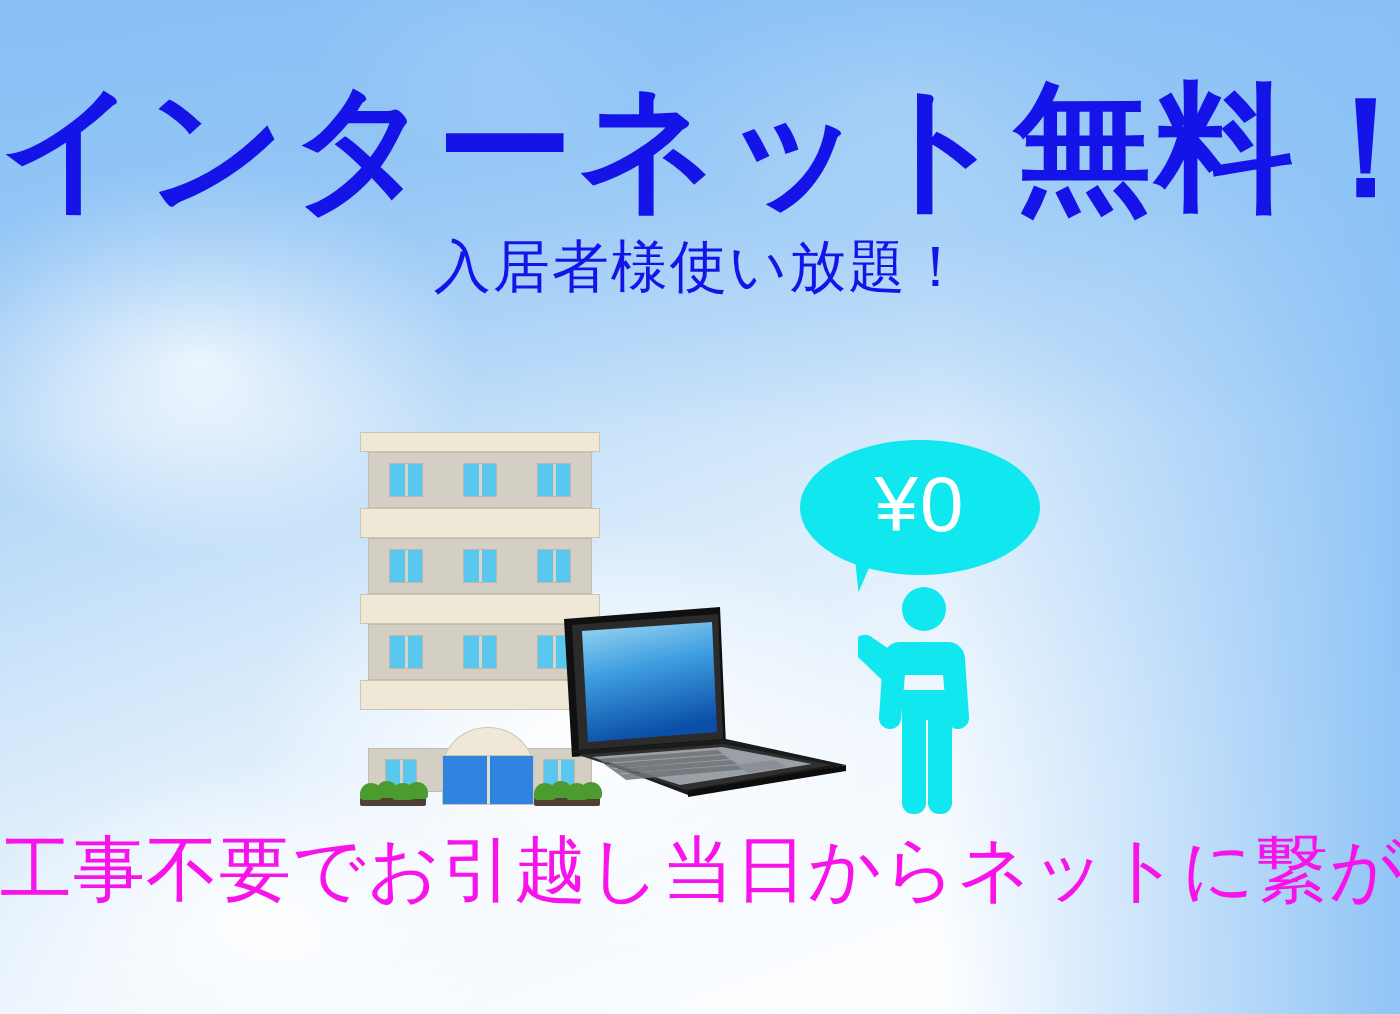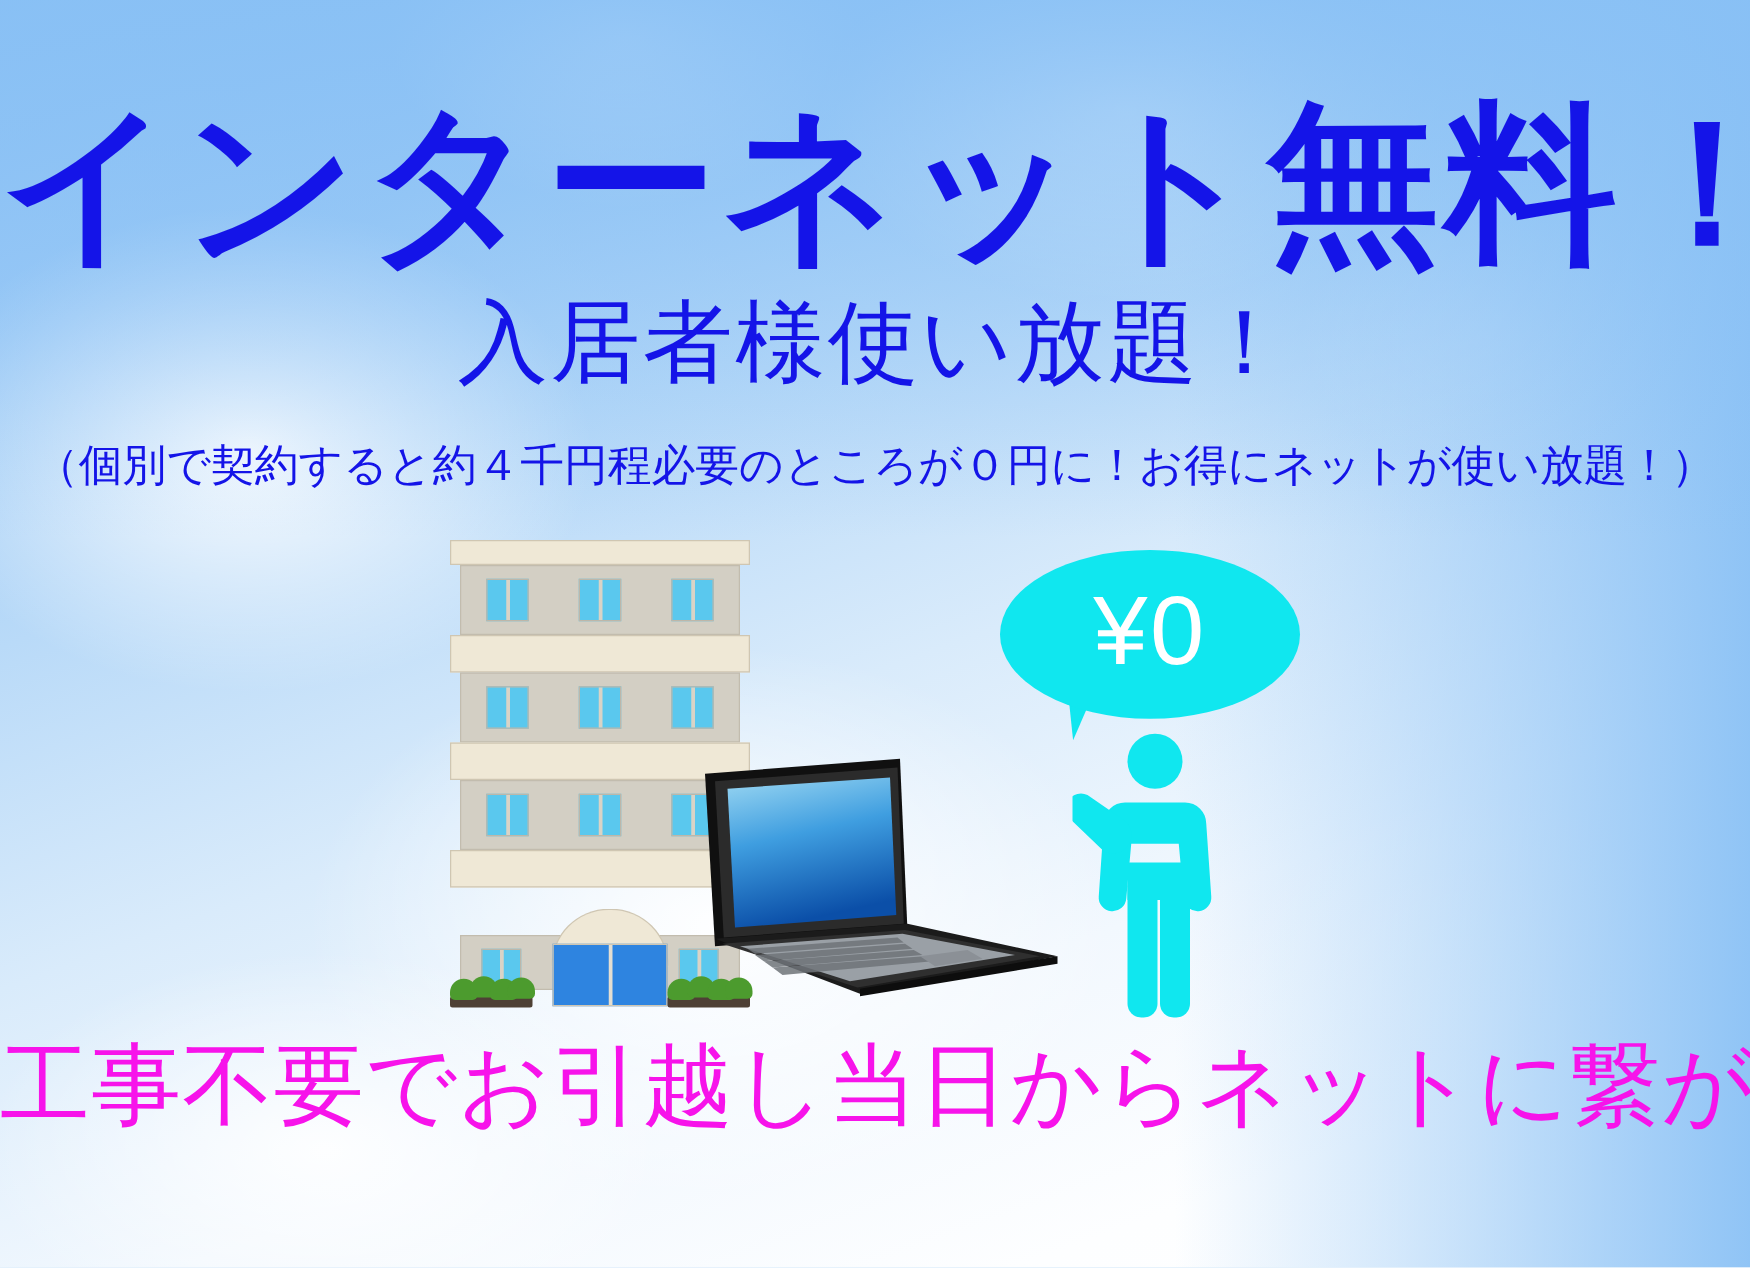--- a/index.html
+++ b/index.html
@@ -70,21 +70,21 @@
     letter-spacing: 4px;
     font-weight: 700;
     white-space: nowrap;
   }
   .subhead {
     position: absolute;
     left: 0; right: 0;
     top: 238px;
     text-align: center;
     color: #1414e8;
-    font-size: 72px;
+    font-size: 57px;
     line-height: 1.0;
     letter-spacing: 2px;
     white-space: nowrap;
   }
   .note {
     position: absolute;
     left: 0; right: 0;
     top: 355px;
     text-align: center;
     color: #1414e8;
@@ -272,21 +272,20 @@
   <div class="cloud c3"></div>
   <div class="cloud c4"></div>
   <div class="cloud c5"></div>
   <div class="cloud c6"></div>
   <div class="cloud c7"></div>
   <div class="blue-right"></div>
   <div class="blue-top"></div>
 
   <div class="headline">インターネット無料！</div>
   <div class="subhead">入居者様使い放題！</div>
-  <div class="note">（個別で契約すると約４千円程必要のところが０円に！お得にネットが使い放題！）</div>
 
   <div class="building">
     <div class="bldg-roof"></div>
 
     <div class="bldg-floor" style="top:20px;">
       <div class="win"></div>
       <div class="win"></div>
       <div class="win"></div>
     </div>
     <div class="bldg-band" style="top:76px;"></div>

